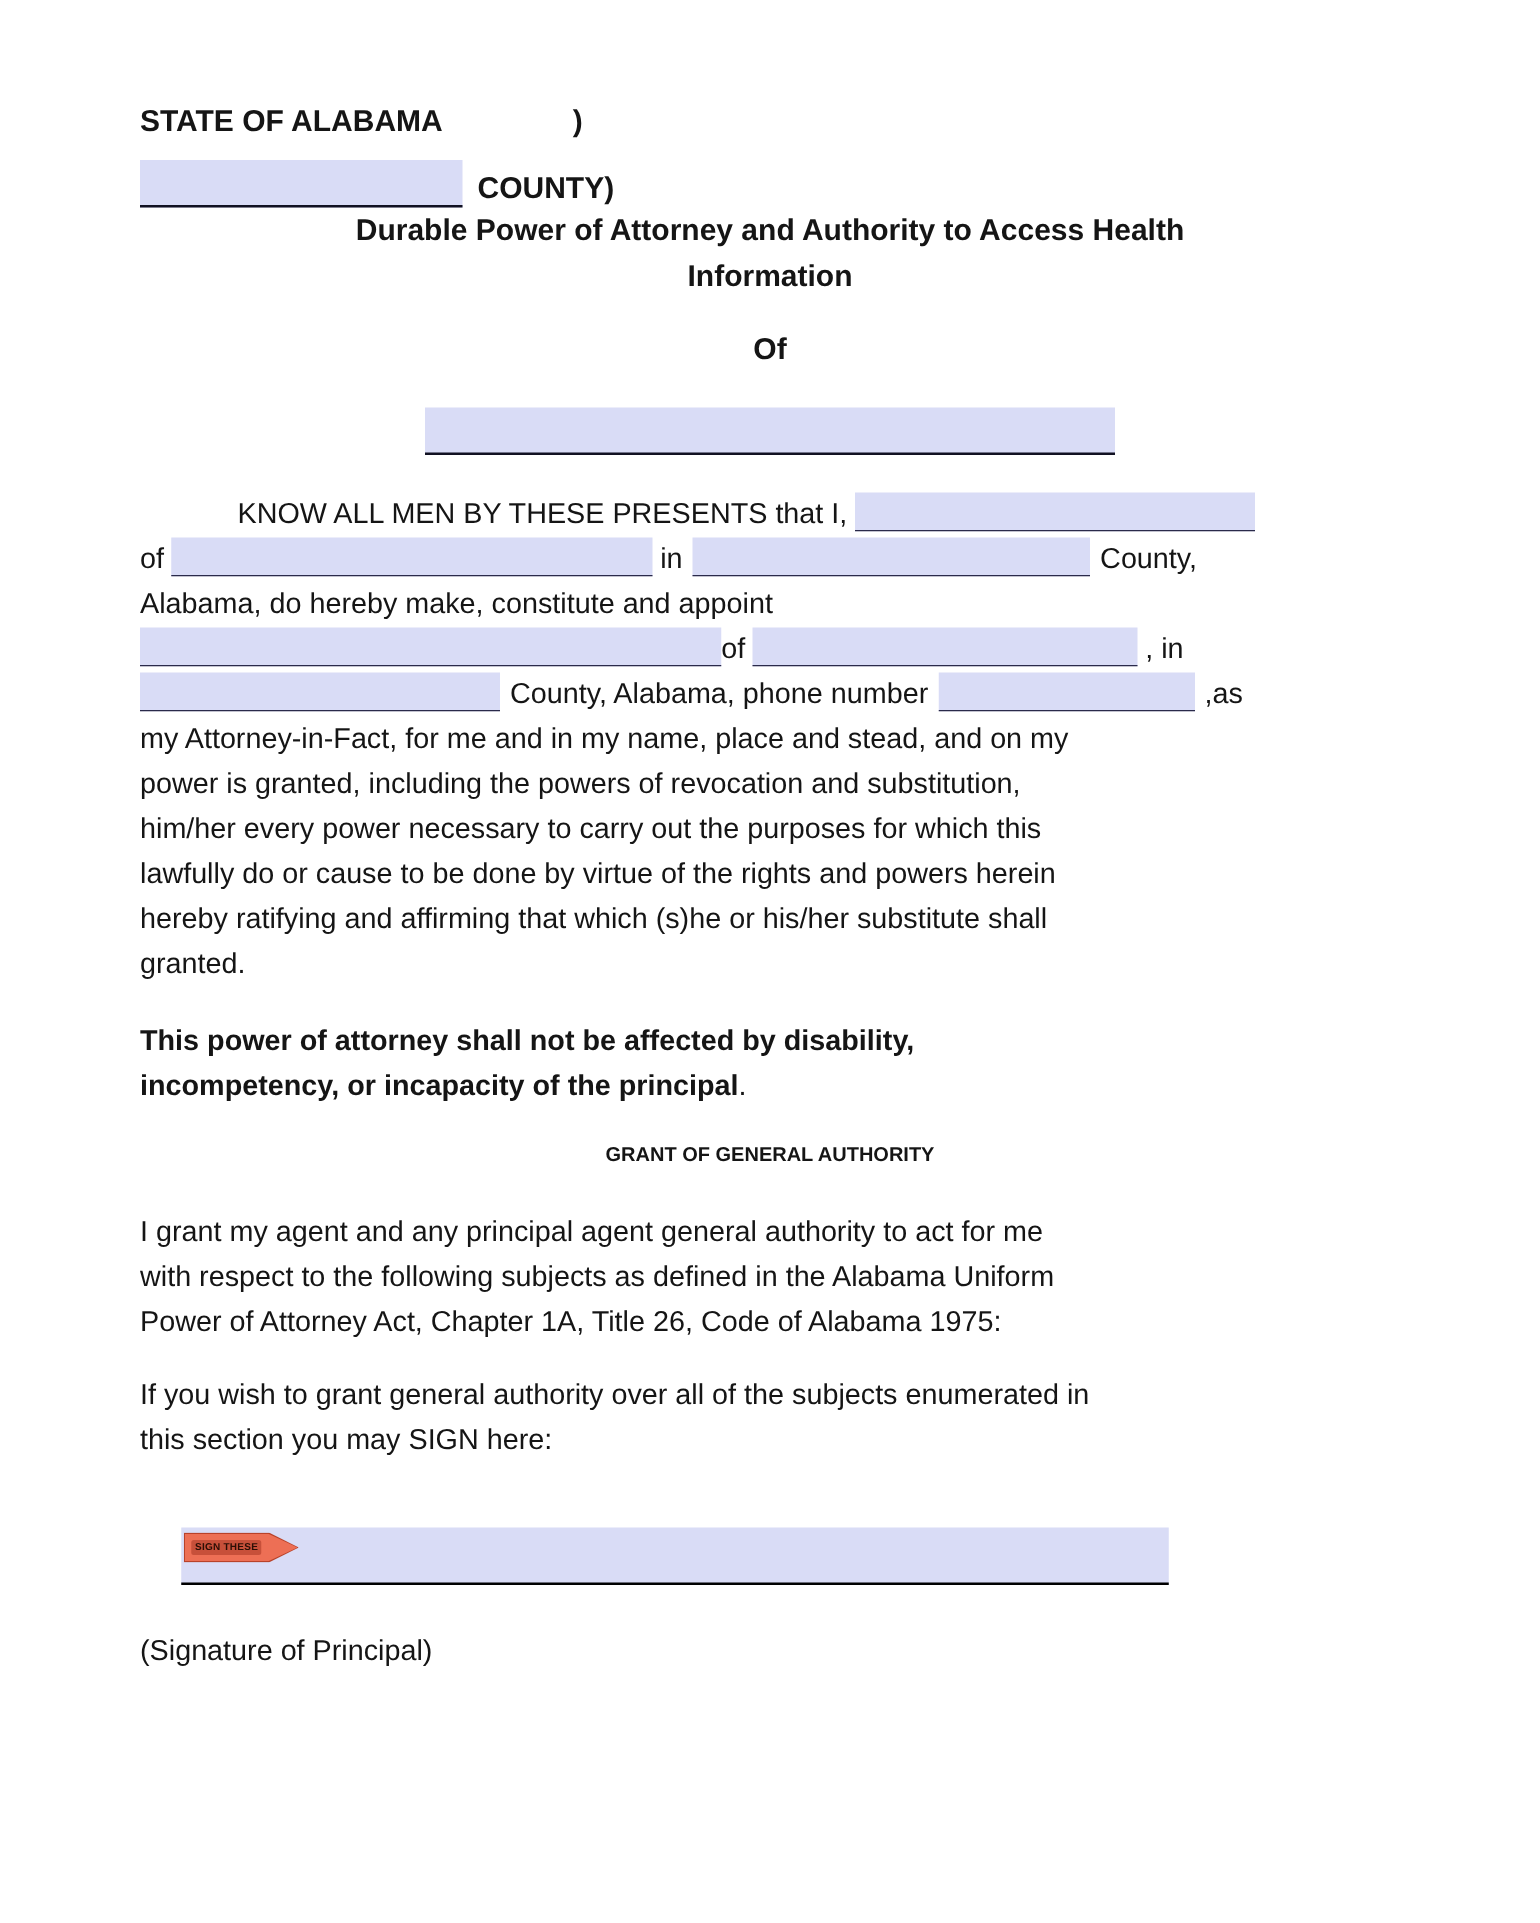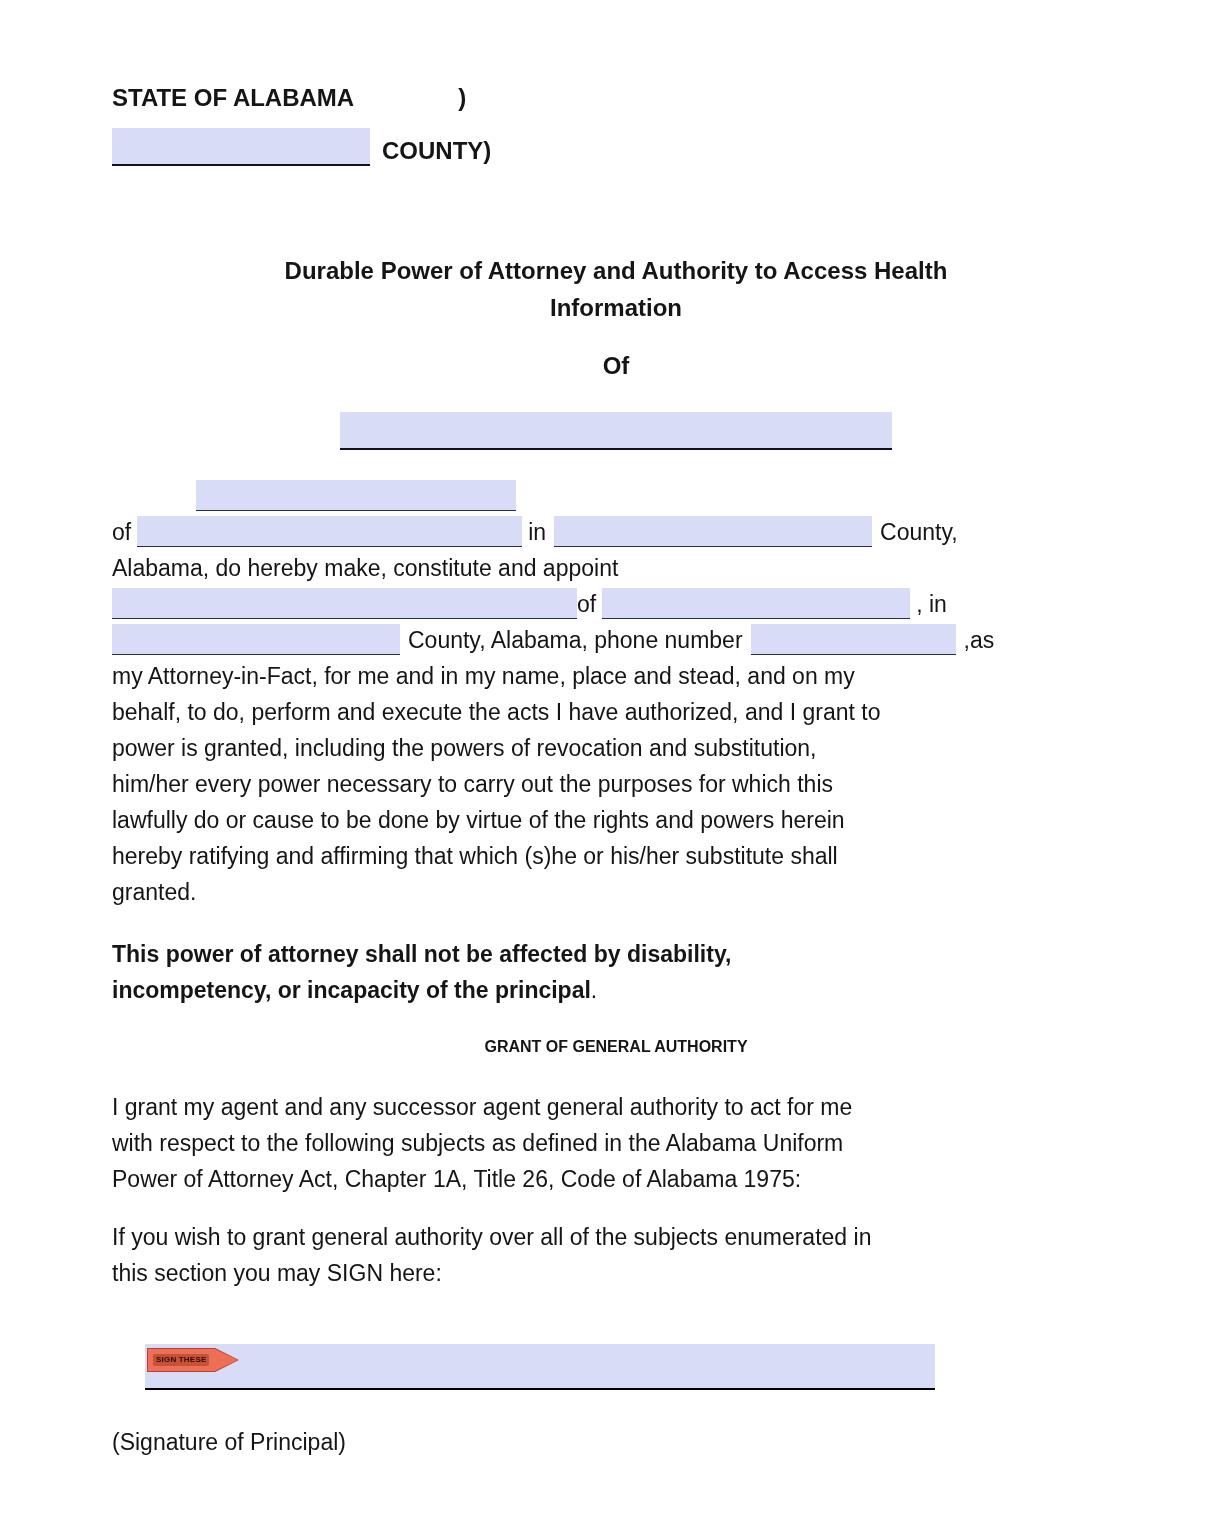--- a/index.html
+++ b/index.html
@@ -37,21 +37,21 @@
   }
   .w320{width:320px;}
   .w385{width:385px;margin:0 6px;}
   .w318{width:318px;margin:0 8px;}
   .w465{width:465px;}
   .w308{width:308px;margin:0 6px;}
   .w288{width:288px;margin-right:8px;}
   .w205{width:205px;margin:0 8px;}
 
   
-  .title{margin-top:86px;font-weight:bold;font-size:24px;line-height:37px;text-align:center;}
+  .title{font-weight:bold;font-size:24px;line-height:37px;text-align:center;}
   .of-line{margin-top:21px;font-weight:bold;font-size:24px;text-align:center;line-height:37px;}
   .name-wrap{margin-top:28px;text-align:center;line-height:0;}
 
   
   .para{margin-left:112px;margin-right:100px;}
   .intro{margin-top:28px;}
   .line{height:36px;white-space:nowrap;}
   .indent{display:inline-block;width:78px;}
 
   .clause{margin-top:26px;font-weight:bold;}
@@ -108,43 +108,42 @@
   <div class="title">
     <div>Durable Power of Attorney and Authority to Access Health</div>
     <div>Information</div>
   </div>
   <div class="of-line">Of</div>
   <div class="name-wrap">
     <span class="bigfield name-field"></span>
   </div>
 
   <div class="para intro">
-    <div class="line"><span class="indent"></span> <span class="field w320"></span></div>
+    <div class="line"><span class="indent"></span><span>KNOW ALL MEN BY THESE PRESENTS that I,</span> <span class="field w320"></span></div>
     <div class="line"><span>of</span><span class="field w385"></span><span>in</span><span class="field w318"></span><span>County,</span></div>
     <div class="line">Alabama, do hereby make, constitute and appoint</div>
     <div class="line"><span class="field w465"></span><span>of</span><span class="field w308"></span><span>, in</span></div>
     <div class="line"><span class="field w288"></span><span>County, Alabama, phone number</span><span class="field w205"></span><span>,as</span></div>
     <div class="line">my Attorney-in-Fact, for me and in my name, place and stead, and on my</div>
-    <div class="line">behalf, to do, perform and execute the acts I have authorized, and I grant to</div>
     <div class="line">power is granted, including the powers of revocation and substitution,</div>
     <div class="line">him/her every power necessary to carry out the purposes for which this</div>
     <div class="line">lawfully do or cause to be done by virtue of the rights and powers herein</div>
     <div class="line">hereby ratifying and affirming that which (s)he or his/her substitute shall</div>
     <div class="line">granted.</div>
   </div>
 
   <div class="para clause">
     <div class="line">This power of attorney shall not be affected by disability,</div>
     <div class="line"><span>incompetency, or incapacity of the principal</span><span class="period">.</span></div>
   </div>
 
   <div class="grant-heading">GRANT OF GENERAL AUTHORITY</div>
 
   <div class="para grant-para">
-    <div class="line">I grant my agent and any successor agent general authority to act for me</div>
+    <div class="line">I grant my agent and any principal agent general authority to act for me</div>
     <div class="line">with respect to the following subjects as defined in the Alabama Uniform</div>
     <div class="line">Power of Attorney Act, Chapter 1A, Title 26, Code of Alabama 1975:</div>
   </div>
 
   <div class="para sign-para">
     <div class="line">If you wish to grant general authority over all of the subjects enumerated in</div>
     <div class="line">this section you may SIGN here:</div>
   </div>
 
   <div class="sig-row">

